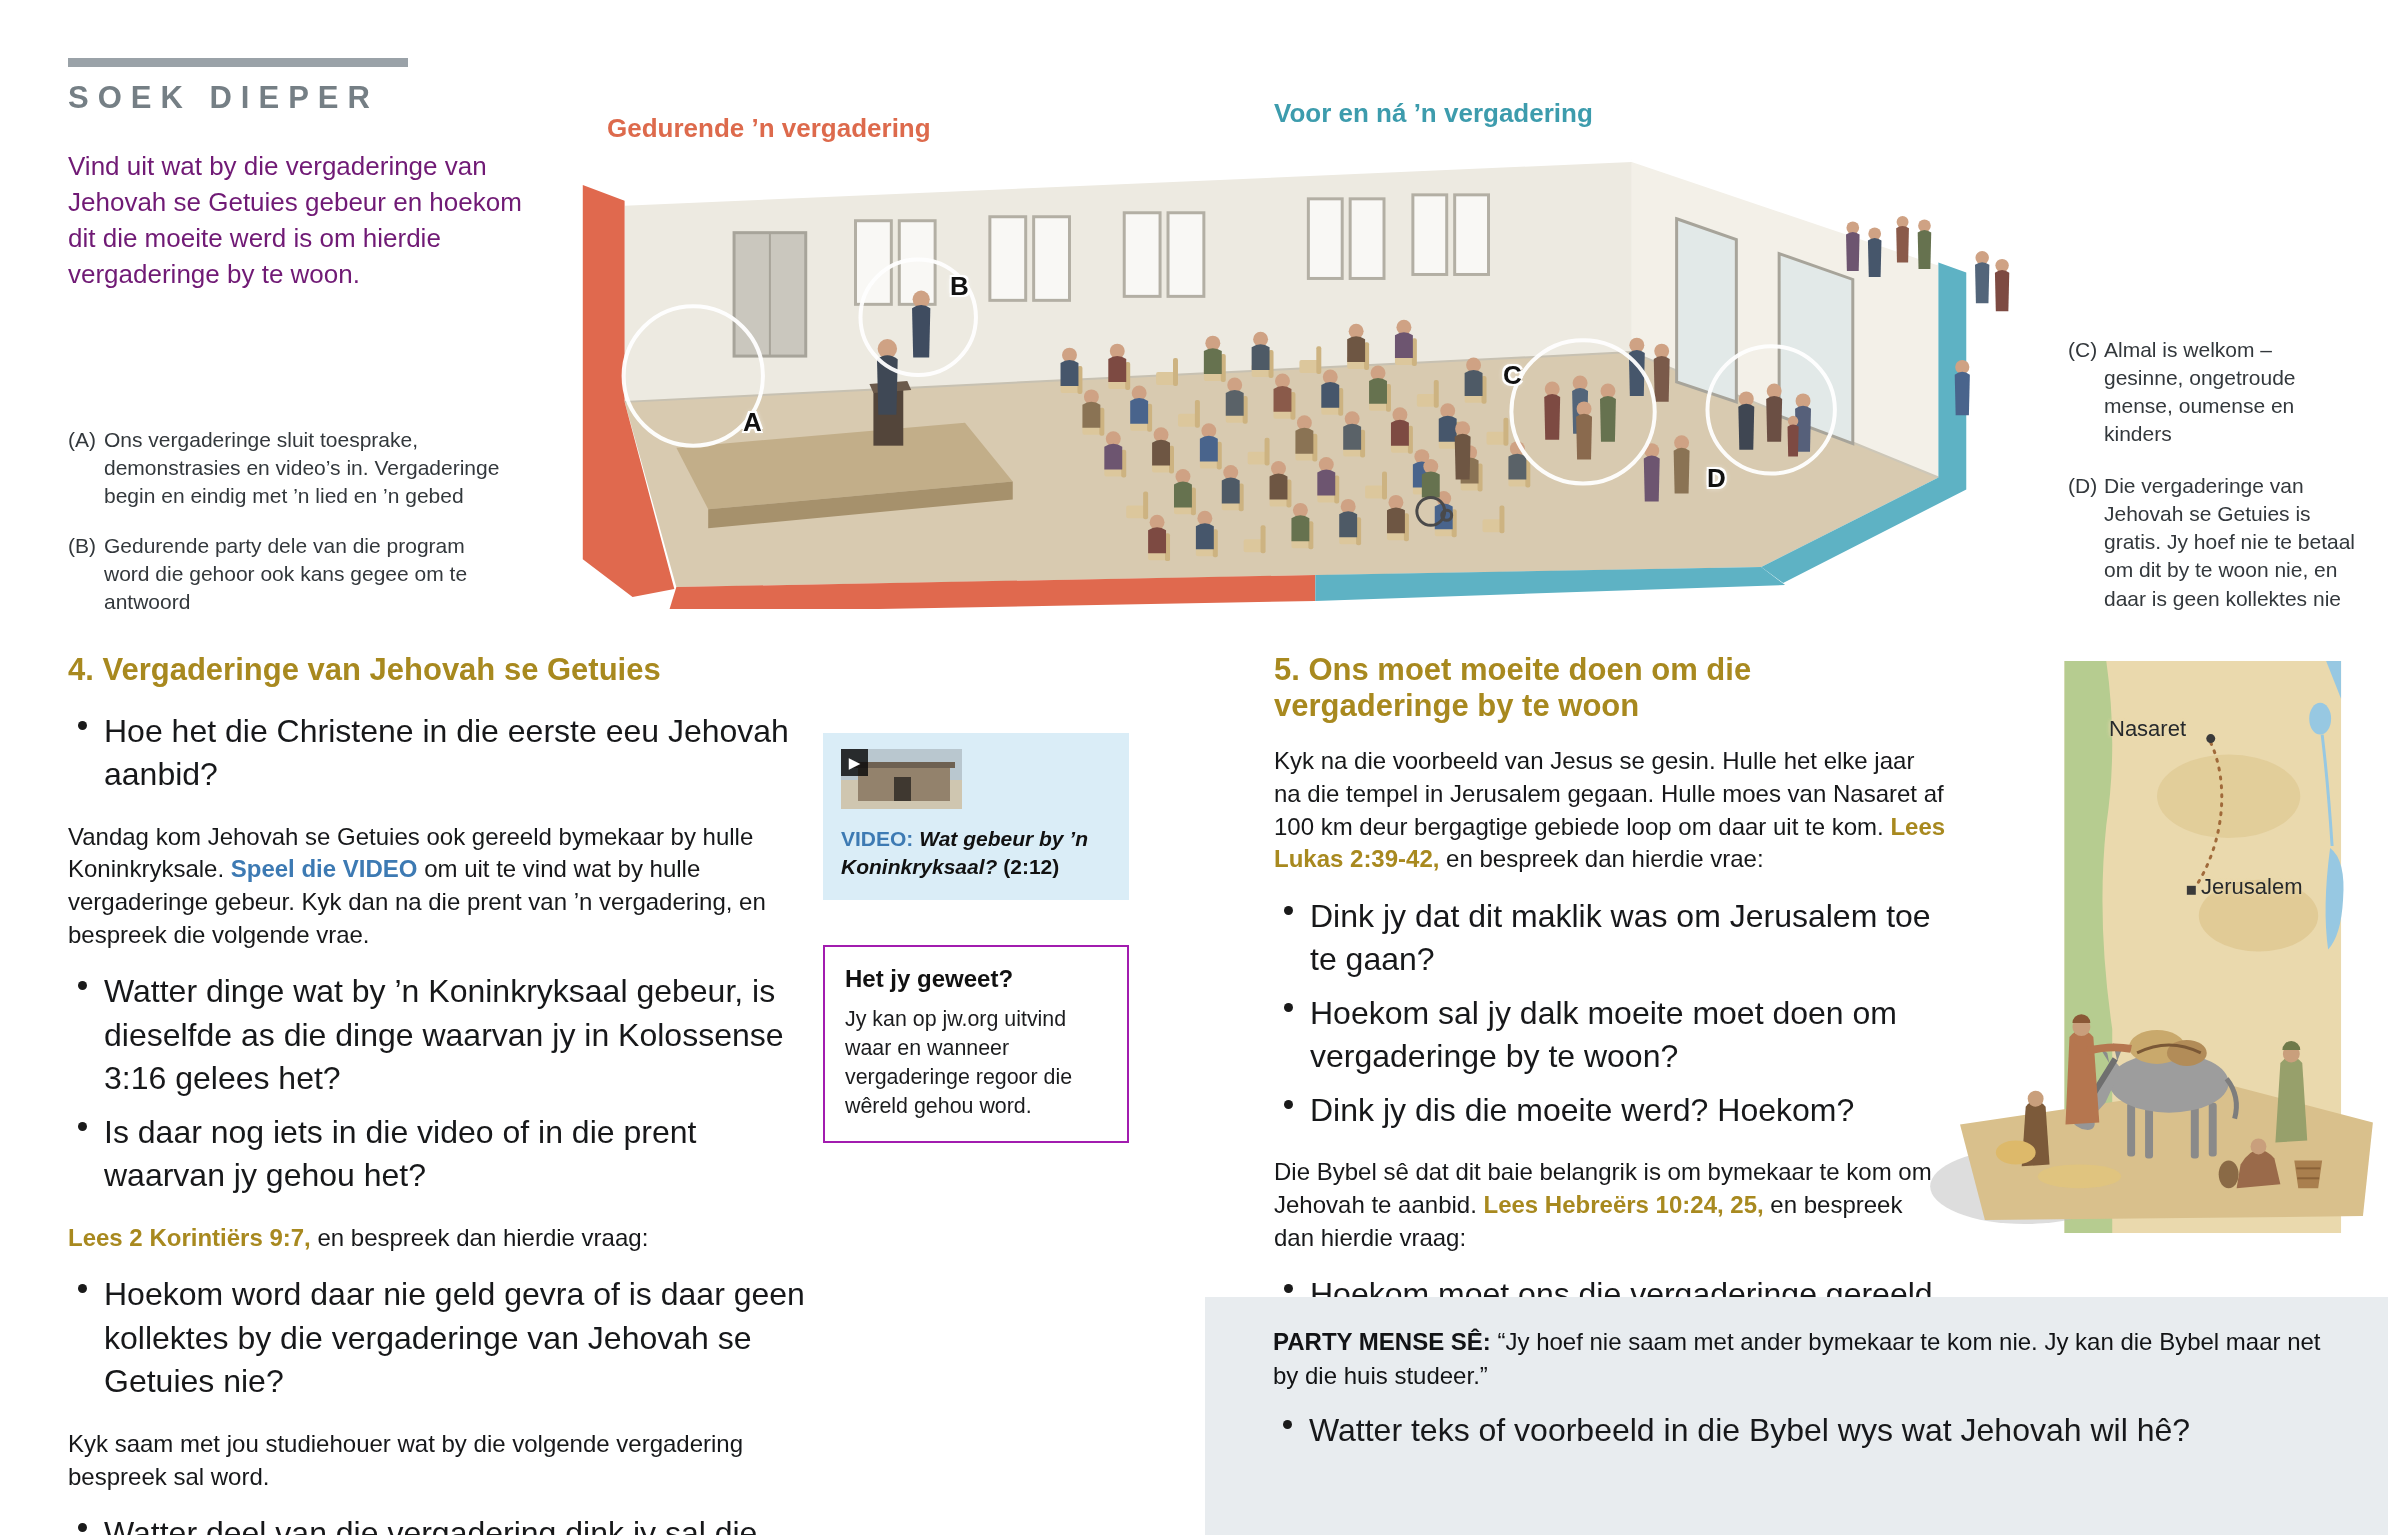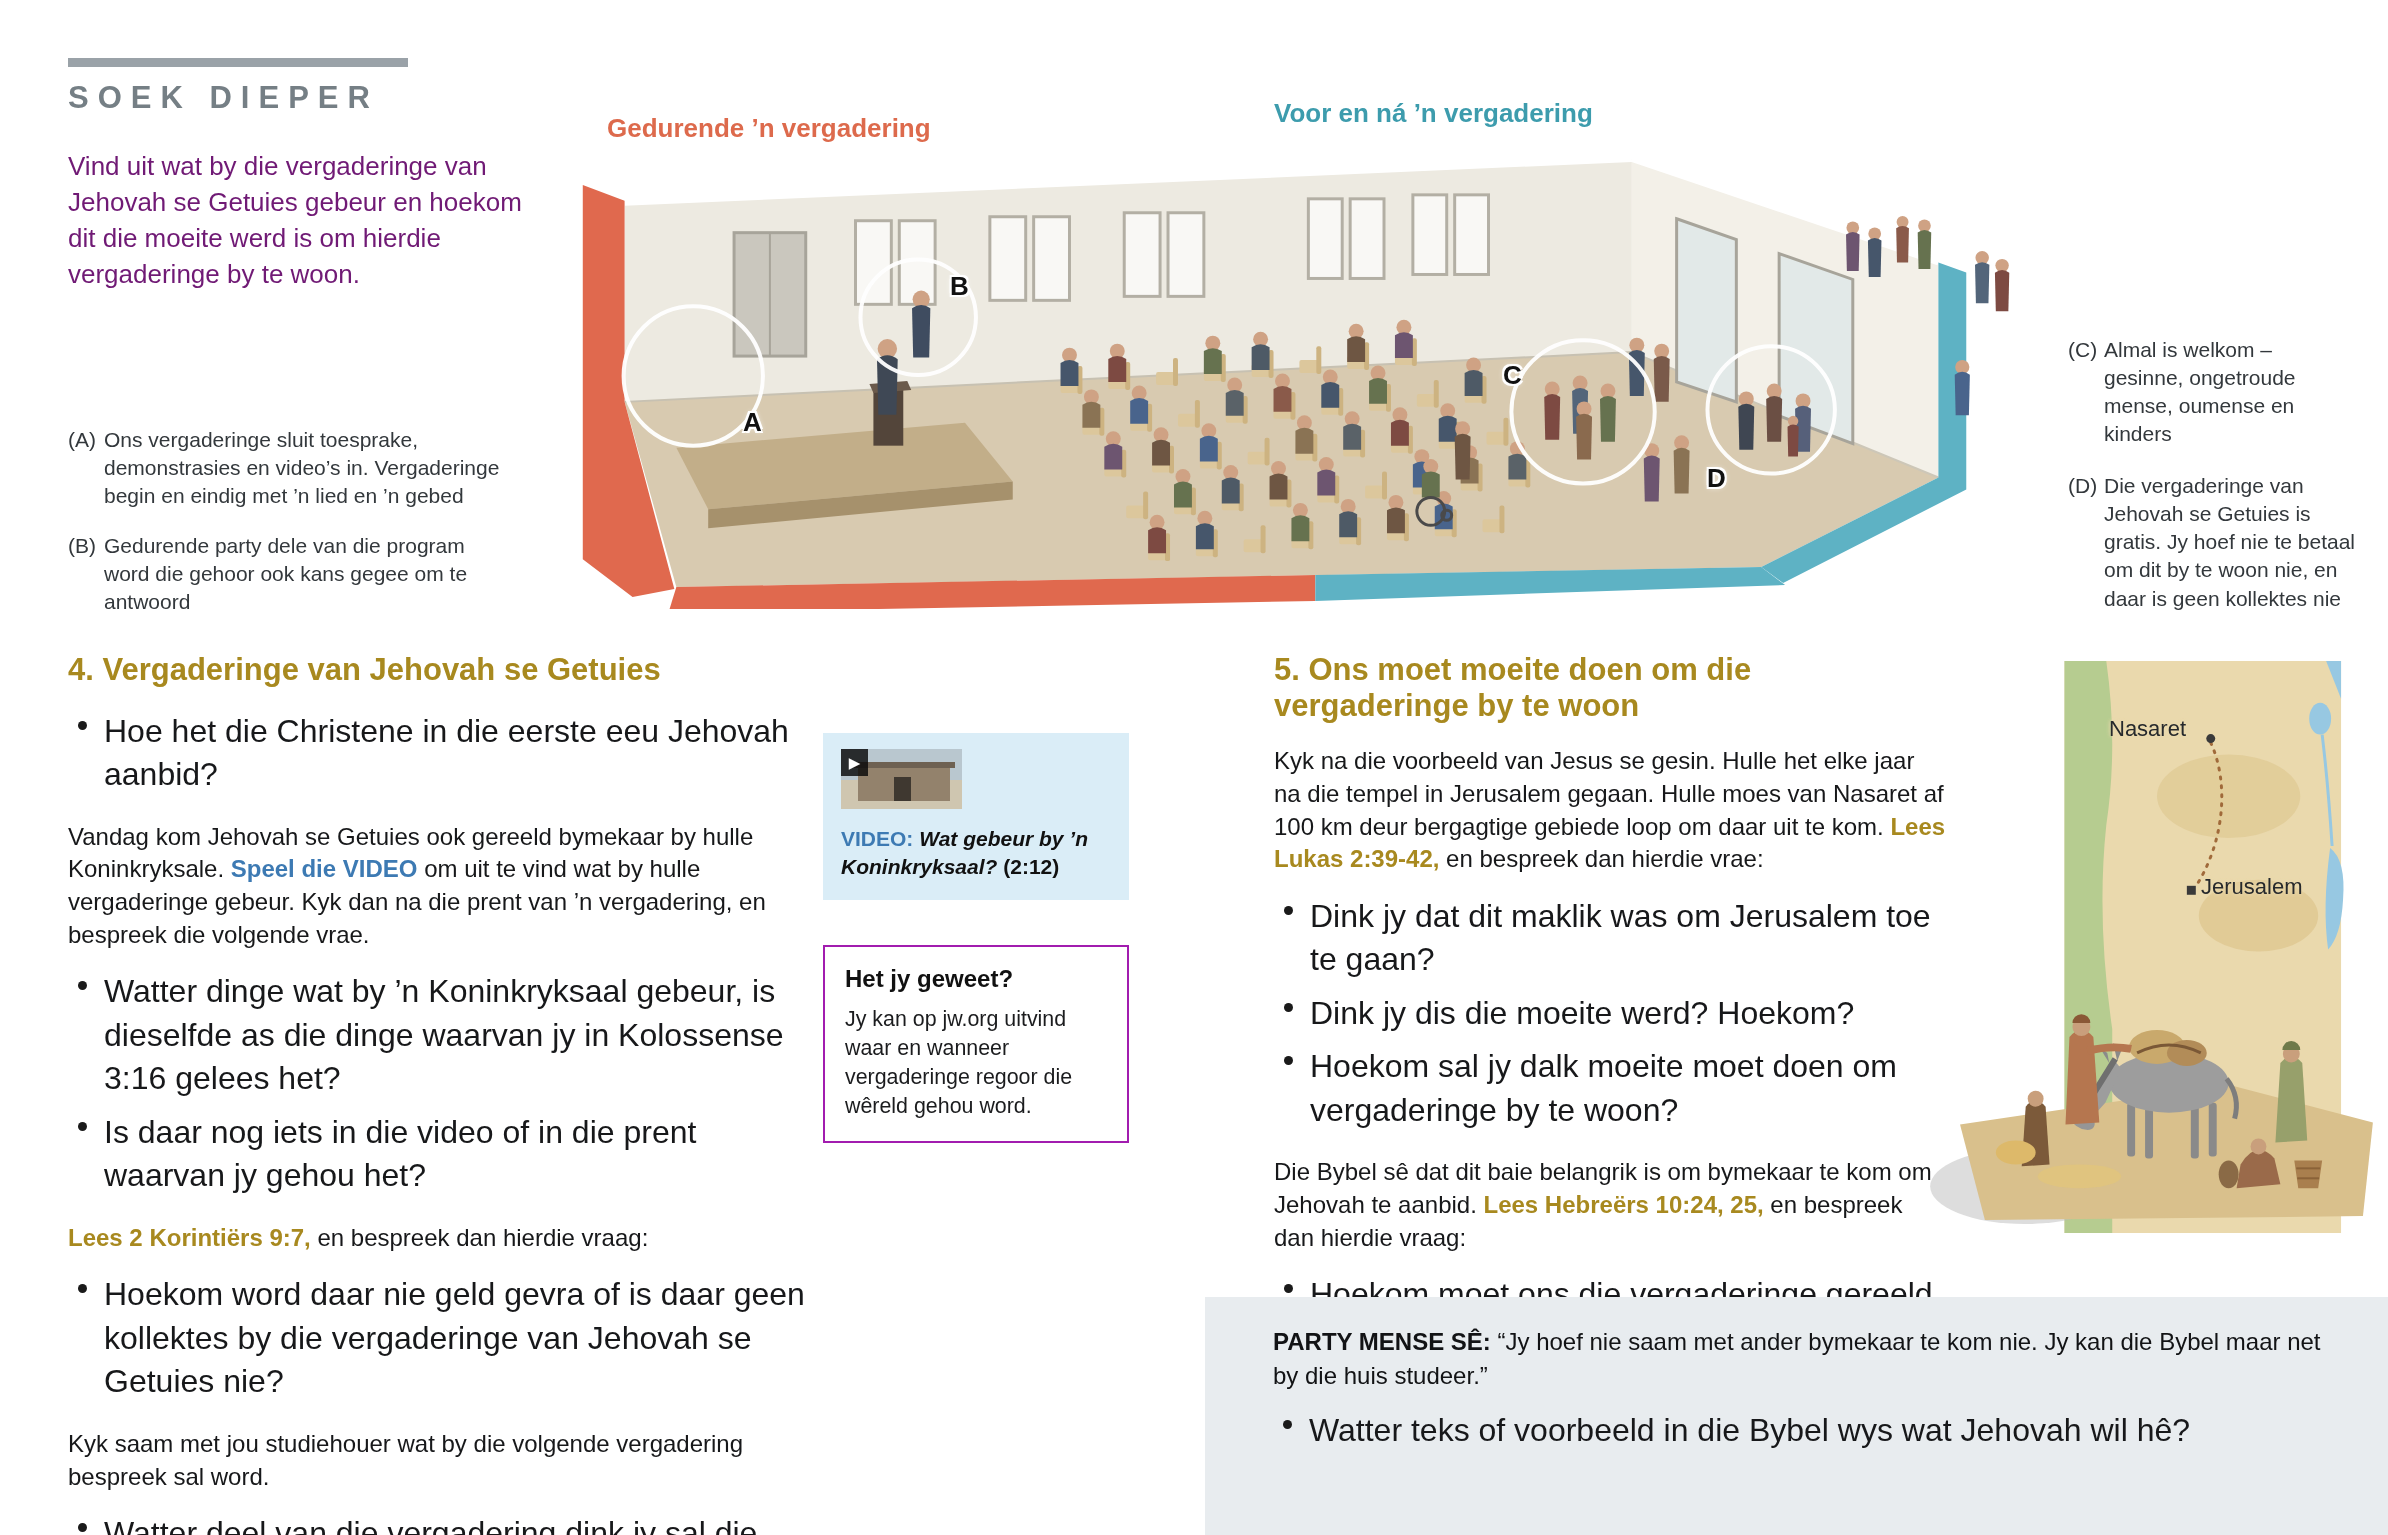--- a/index.html
+++ b/index.html
@@ -308,22 +308,22 @@
   <div class="abs know-box">
     <h4>Het jy geweet?</h4>
     <p>Jy kan op jw.org uitvind waar en wanneer vergaderinge regoor die wêreld gehou word.</p>
   </div>
 
   <div class="abs col sec5">
     <h3 class="sec-head" style="width:637px;">5. Ons moet moeite doen om die vergaderinge by te woon</h3>
     <p><span>Kyk na die voorbeeld van Jesus se gesin. Hulle het elke jaar na die tempel in Jerusalem gegaan. Hulle moes van Nasaret af 100 km deur bergagtige gebiede loop om daar uit te kom. </span><a class="glink">Lees Lukas 2:39-42,</a><span> en bespreek dan hierdie vrae:</span></p>
     <ul class="bl">
       <li>Dink jy dat dit maklik was om Jerusalem toe te gaan?</li>
+      <li>Hoekom sal jy dalk moeite moet doen om vergaderinge by te woon?</li>
       <li>Dink jy dis die moeite werd? Hoekom?</li>
-      <li>Hoekom sal jy dalk moeite moet doen om vergaderinge by te woon?</li>
     </ul>
     <p><span>Die Bybel sê dat dit baie belangrik is om bymekaar te kom om Jehovah te aanbid. </span><a class="glink">Lees Hebreërs 10:24, 25,</a><span> en bespreek dan hierdie vraag:</span></p>
     <ul class="bl">
       <li>Hoekom moet ons die vergaderinge gereeld bywoon?</li>
     </ul>
   </div>
 
   <svg class="abs" style="left:1930px;top:657px;" width="458" height="580" viewBox="0 0 460 583">
     <g>
       <rect x="135" y="4" width="278" height="575" fill="#ead9ad"></rect>

